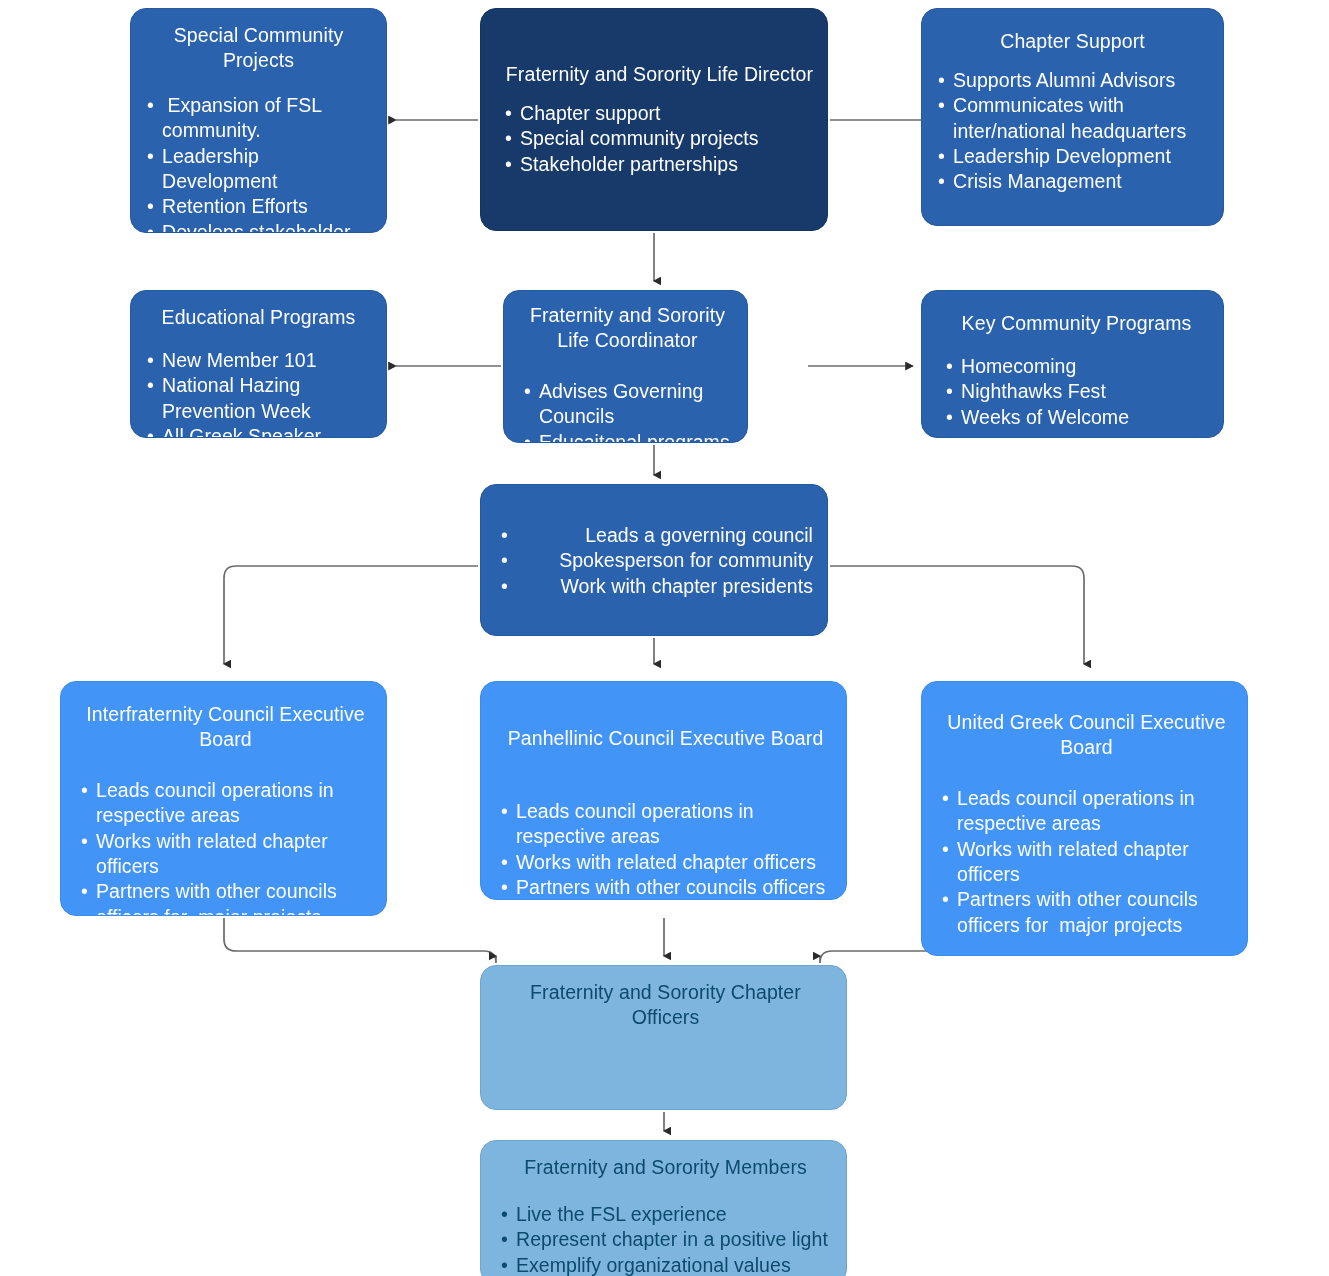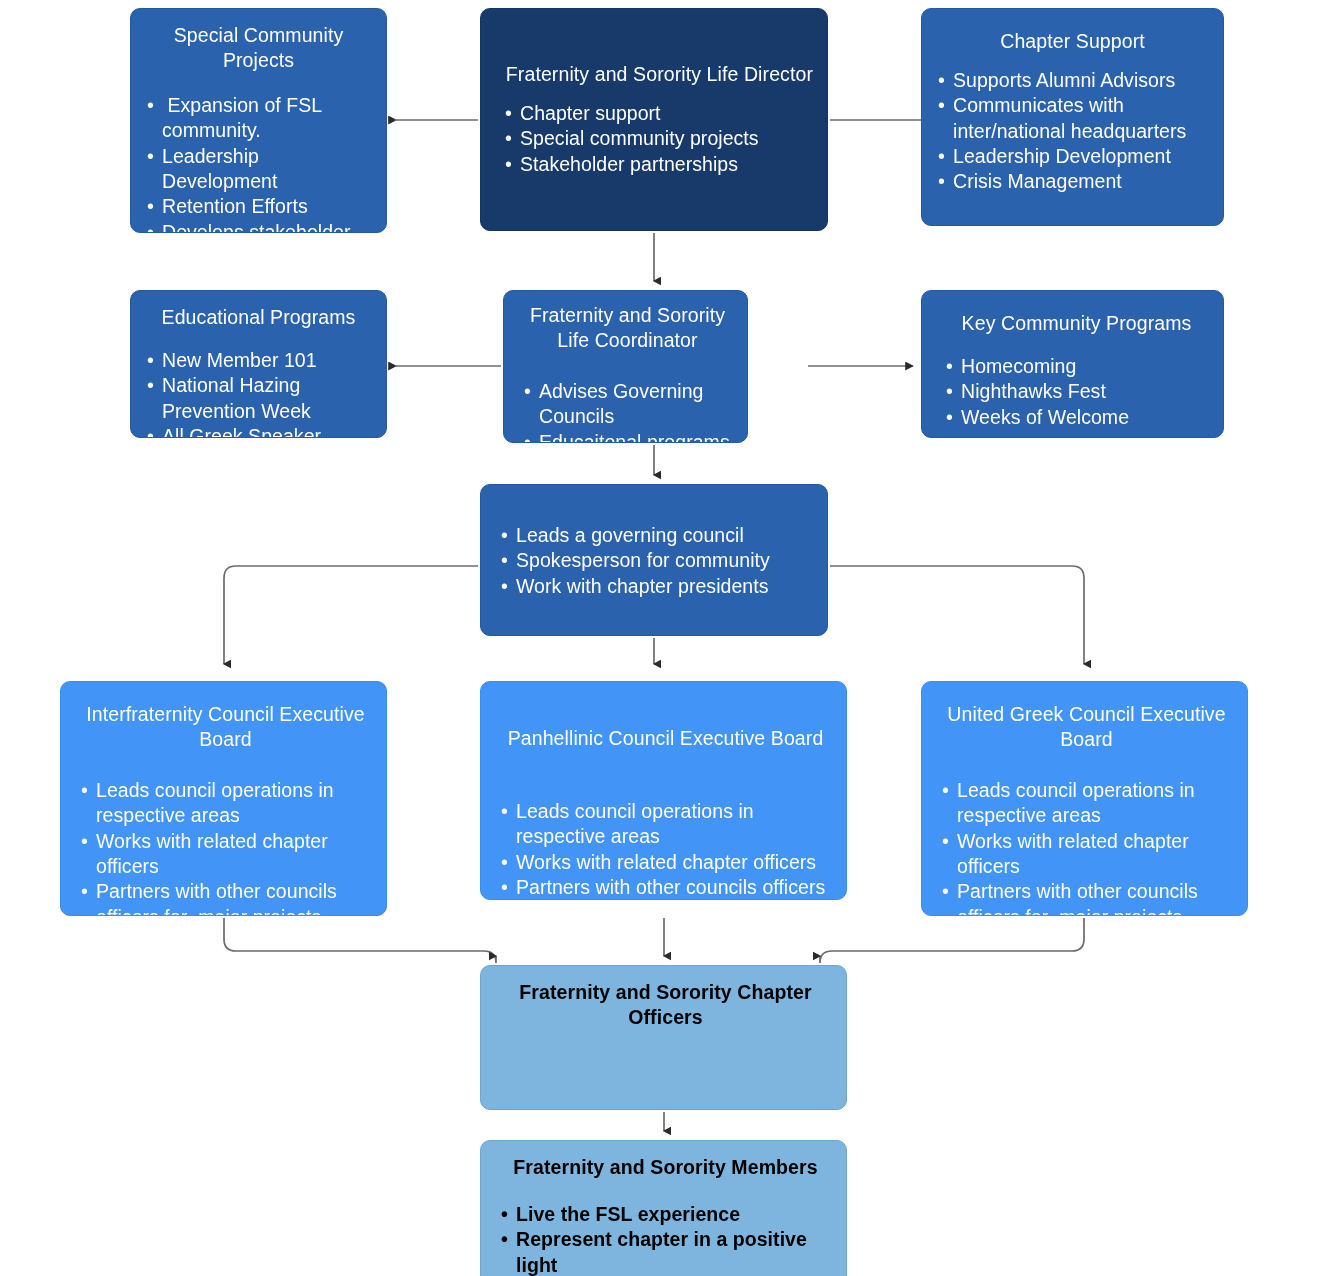--- a/index.html
+++ b/index.html
@@ -24,21 +24,21 @@
     left: 0;
     top: 0;
     width: 1329px;
     height: 1276px;
     pointer-events: none;
     z-index: 1;
   }
   .node {
     position: absolute;
     box-sizing: border-box;
-    border-radius: 10px;
+    border-radius: 16px;
     z-index: 2;
     padding: 10px 14px;
     display: flex;
     flex-direction: column;
     overflow: hidden;
   }
   .node-title {
     text-align: center;
     color: #ffffff;
     font-size: 19.5px;
@@ -80,50 +80,49 @@
   .tone-bright {
     background: #4295f7;
     border: 1px solid #3d8bea;
   }
   .tone-pale {
     background: #7db5de;
     border: 1px solid #6fa6cf;
   }
   .tone-pale .node-title,
   .tone-pale .node-bullets li {
-    color: #000000;
-    font-weight: bold;
+    color: #0c4a6e;
   }
 
   
   #node-special-community-projects { left: 130px;  top: 8px;    width: 257px; height: 225px; padding-top: 14px; }
   #node-fsl-director               { left: 480px;  top: 8px;    width: 348px; height: 223px; justify-content: center; padding-left: 22px; }
   #node-chapter-support            { left: 921px;  top: 8px;    width: 303px; height: 218px; padding-top: 20px; }
 
   #node-educational-programs       { left: 130px;  top: 290px;  width: 257px; height: 148px; padding-top: 14px; }
   #node-fsl-coordinator            { left: 503px;  top: 290px;  width: 245px; height: 153px; padding-top: 12px; padding-left: 18px; }
   #node-key-community-programs     { left: 921px;  top: 290px;  width: 303px; height: 148px; padding-top: 20px; padding-left: 22px; }
 
   #node-sgc-presidents             { left: 480px;  top: 484px;  width: 348px; height: 152px; padding-top: 16px; padding-left: 18px; }
 
   #node-ifc-board                  { left: 60px;   top: 681px;  width: 327px; height: 235px; padding-top: 20px; padding-left: 18px; }
   #node-panhellenic-board          { left: 480px;  top: 681px;  width: 367px; height: 219px; padding-top: 44px; padding-left: 18px; gap: 24px; }
-  #node-ugc-board                  { left: 921px;  top: 681px;  width: 327px; height: 235px; padding-top: 20px; padding-left: 18px; }
+  #node-ugc-board                  { left: 921px;  top: 681px;  width: 327px; height: 275px; padding-top: 28px; padding-left: 18px; }
 
   #node-chapter-officers           { left: 480px;  top: 965px;  width: 367px; height: 145px; padding-top: 14px; padding-left: 18px; }
   #node-fsl-members                { left: 480px;  top: 1140px; width: 367px; height: 145px; padding-top: 14px; padding-left: 18px; }
 
   
   #node-fsl-director .node-title { margin-bottom: 14px; text-align: right; }
   #node-special-community-projects .node-bullets { margin-top: 16px; }
   #node-chapter-support .node-bullets { margin-top: 10px; }
   #node-educational-programs .node-bullets { margin-top: 14px; }
   #node-fsl-coordinator .node-bullets { margin-top: 22px; }
   #node-key-community-programs .node-bullets { margin-top: 14px; }
-  #node-sgc-presidents .node-bullets { margin-top: 22px; }
+  #node-sgc-presidents .node-bullets { margin-top: 22px; text-align: right; }
   #node-ifc-board .node-bullets { margin-top: 22px; }
   #node-panhellenic-board .node-bullets { margin-top: 20px; }
   #node-ugc-board .node-bullets { margin-top: 22px; }
   #node-chapter-officers .node-bullets { margin-top: 18px; }
   #node-fsl-members .node-bullets { margin-top: 18px; }
 </style>
 </head>
 <body>
 
 <div id="chart-canvas">

